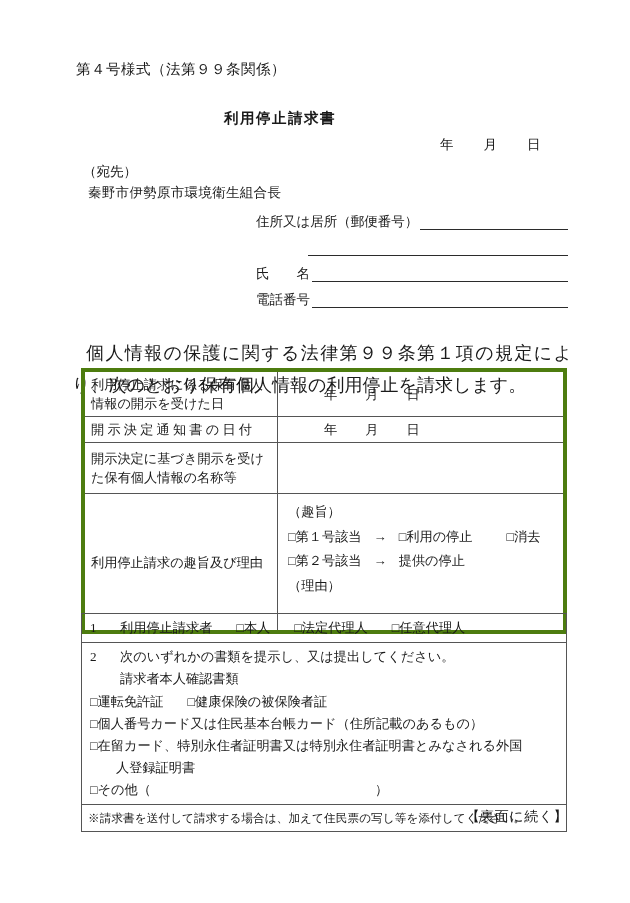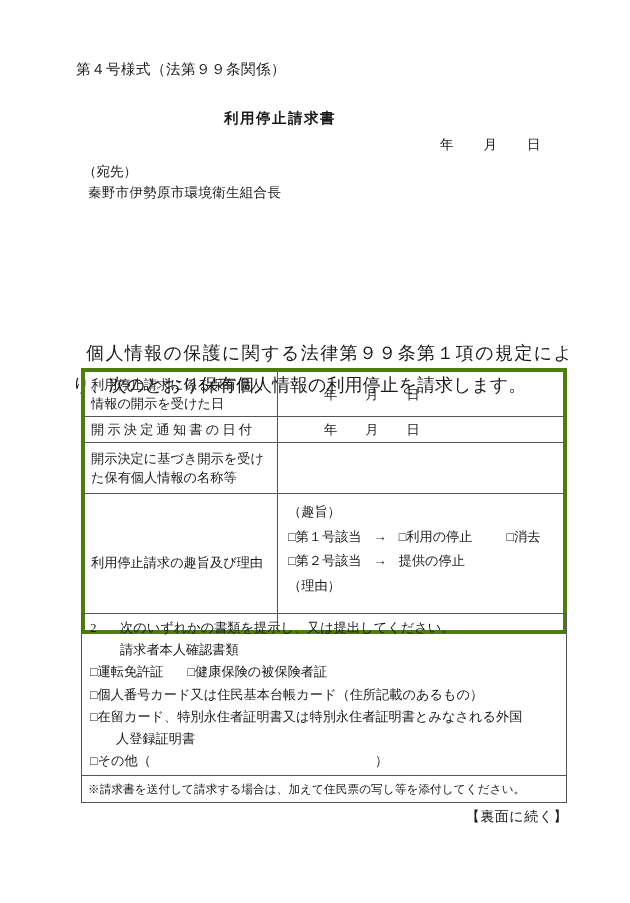--- a/index.html
+++ b/index.html
@@ -209,20 +209,40 @@
 
   <div class="doc-title">利用停止請求書</div>
 
   <div class="date-line-top">
     <span>年</span><span class="sep"></span><span>月</span><span class="sep"></span><span>日</span>
   </div>
 
   <div class="addressee-label">（宛先）</div>
   <div class="addressee-name">秦野市伊勢原市環境衛生組合長</div>
 
+  <div class="applicant">
+    <div class="app-row">
+      <span class="app-label">住所又は居所（郵便番号）</span>
+      <span class="app-rule"></span>
+    </div>
+    <div class="app-row">
+      <span class="app-rule indent"></span>
+    </div>
+    <div class="app-row">
+      <span class="app-label wide">
+          <span>氏</span>
+          <span>名</span>
+        </span>
+      <span class="app-rule"></span>
+    </div>
+    <div class="app-row">
+      <span class="app-label">電話番号</span>
+      <span class="app-rule"></span>
+    </div>
+  </div>
 
   <div class="body-text">個人情報の保護に関する法律第９９条第１項の規定により、次のとおり保有個人情報の利用停止を請求します。</div>
 
   <table class="main-table">
     <tbody>
         <tr>
       <td class="label">利用停止請求に係る保有個人情報の開示を受けた日</td>
       <td class="value">
         <div class="date-cell">
           <span>年</span><span class="sep"></span><span>月</span><span class="sep"></span><span>日</span>
@@ -252,20 +272,25 @@
           <span class="cb">□</span><span>第２号該当</span><span class="arrow">→</span><span>提供の停止</span>
         </div>
         <div>（理由）</div>
       </td>
     </tr>
   </tbody>
     </table>
 
   <table class="bottom-table">
     <tbody>
+        <tr>
+      <td class="row1-cell">
+        <span class="num">1</span><span>利用停止請求者</span><span class="gap-m"></span><span class="cb">□</span><span>本人</span><span class="gap-m"></span><span class="cb">□</span><span>法定代理人</span><span class="gap-m"></span><span class="cb">□</span><span>任意代理人</span>
+      </td>
+    </tr>
     <tr>
       <td>
         <div><span class="num">2</span><span>次のいずれかの書類を提示し、又は提出してください。</span></div>
         <div class="sub-indent">請求者本人確認書類</div>
         <div><span class="cb">□</span><span>運転免許証</span><span class="gap-m"></span><span class="cb">□</span><span>健康保険の被保険者証</span></div>
         <div><span class="cb">□</span><span>個人番号カード又は住民基本台帳カード（住所記載のあるもの）</span></div>
         <div><span class="cb">□</span><span>在留カード、特別永住者証明書又は特別永住者証明書とみなされる外国</span></div>
         <div class="hang2">人登録証明書</div>
         <div><span class="cb">□</span><span>その他（　　　　　　　　　　　　　　　　　）</span></div>
       </td>

